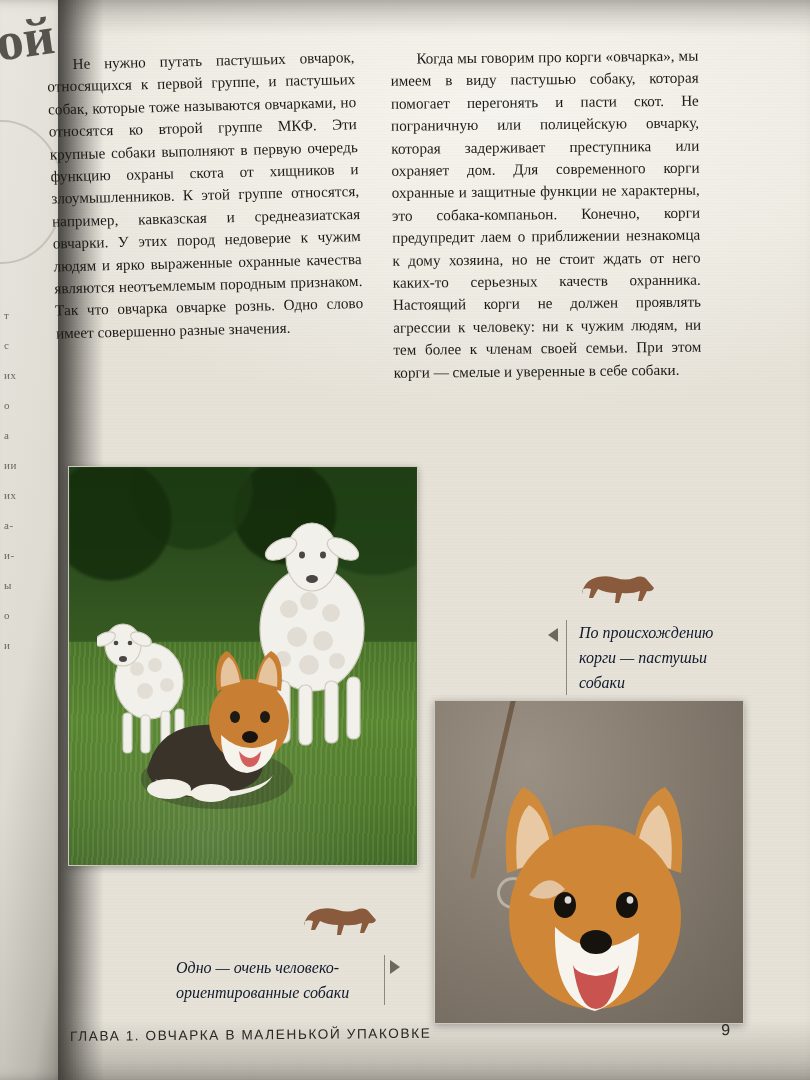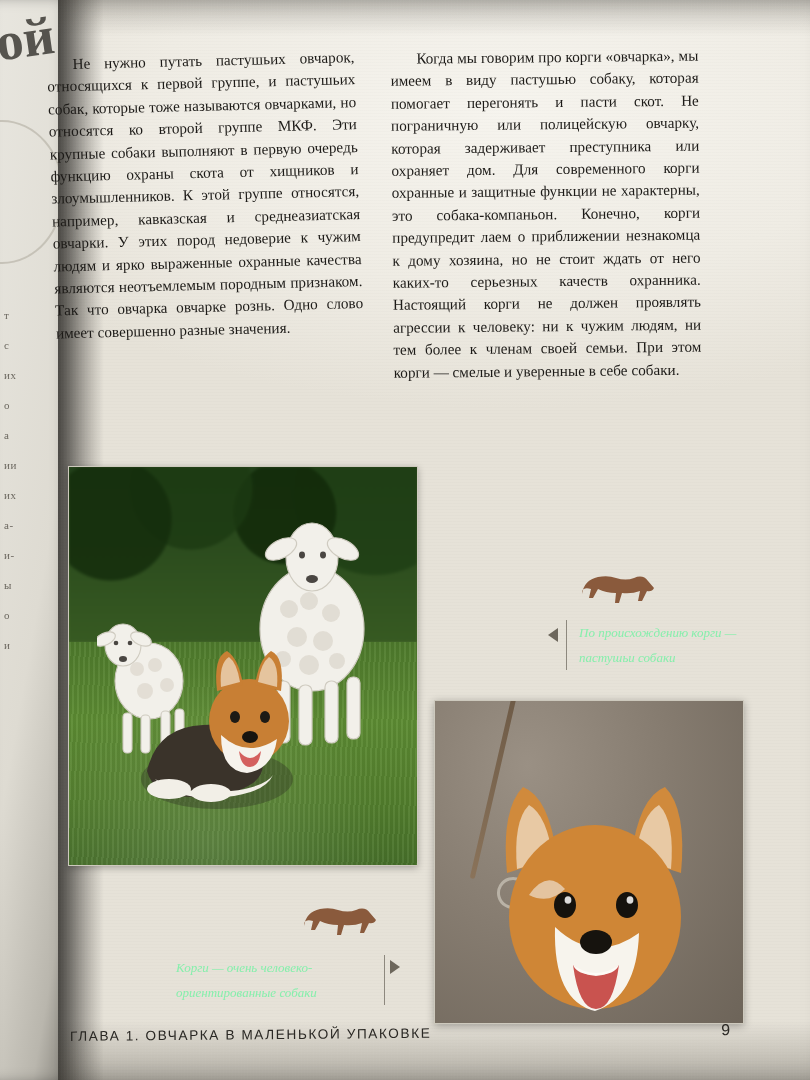--- a/index.html
+++ b/index.html
@@ -192,24 +192,24 @@
     transform: rotate(-15deg);
   }
   .corgi-head {
     position:absolute; left: 34px; top: 76px;
     width: 252px; height: 250px;
   }
 
   
   .caption {
     position: absolute;
-    font-size: 13px;
+    font-size: 16px;
     line-height: 25px;
     font-style: italic;
-    color: #86efac;
+    color: #0f172a;
   }
   .cap-right {
     left: 566px; top: 620px;
     width: 168px;
     border-left: 1px solid #8d887e;
     padding-left: 12px;
   }
   .cap-right-arrow {
     position: absolute;
     left: 548px; top: 628px;
@@ -415,21 +415,21 @@
 
   <svg class="corgi-silhouette sil-right" viewBox="0 0 86 52">
     <path d="M8 34 q2-14 16-17 q10-2 18 1 q10 3 18 0 q9-4 14 3 l6 7 q-2 4 -7 3 l-5 10 l-4 0 l2-10 q-8 3 -18 2 l-3 10 l-4 0 l1-10 q-10 0 -18-4 l-5 9 l-4 0 l2-9 q-7-2 -9 2z" fill="#8a5a3c"></path>
   </svg>
   <div class="cap-right-arrow"></div>
   <div class="caption cap-right">По происхождению корги — пастушьи собаки</div>
 
   <svg class="corgi-silhouette sil-left" viewBox="0 0 86 52">
     <path d="M8 34 q2-14 16-17 q10-2 18 1 q10 3 18 0 q9-4 14 3 l6 7 q-2 4 -7 3 l-5 10 l-4 0 l2-10 q-8 3 -18 2 l-3 10 l-4 0 l1-10 q-10 0 -18-4 l-5 9 l-4 0 l2-9 q-7-2 -9 2z" fill="#8a5a3c"></path>
   </svg>
-  <div class="caption cap-left">Корги — очень человеко-ориентированные собаки</div>
+  <div class="caption cap-left">Одно — очень человеко-ориентированные собаки</div>
   <div class="cap-left-arrow"></div>
 
   <div class="footer">
     <div class="chap">ГЛАВА 1. ОВЧАРКА В МАЛЕНЬКОЙ УПАКОВКЕ</div>
     <div class="pageno">9</div>
   </div>
 
 </div>
 
 </body></html>

